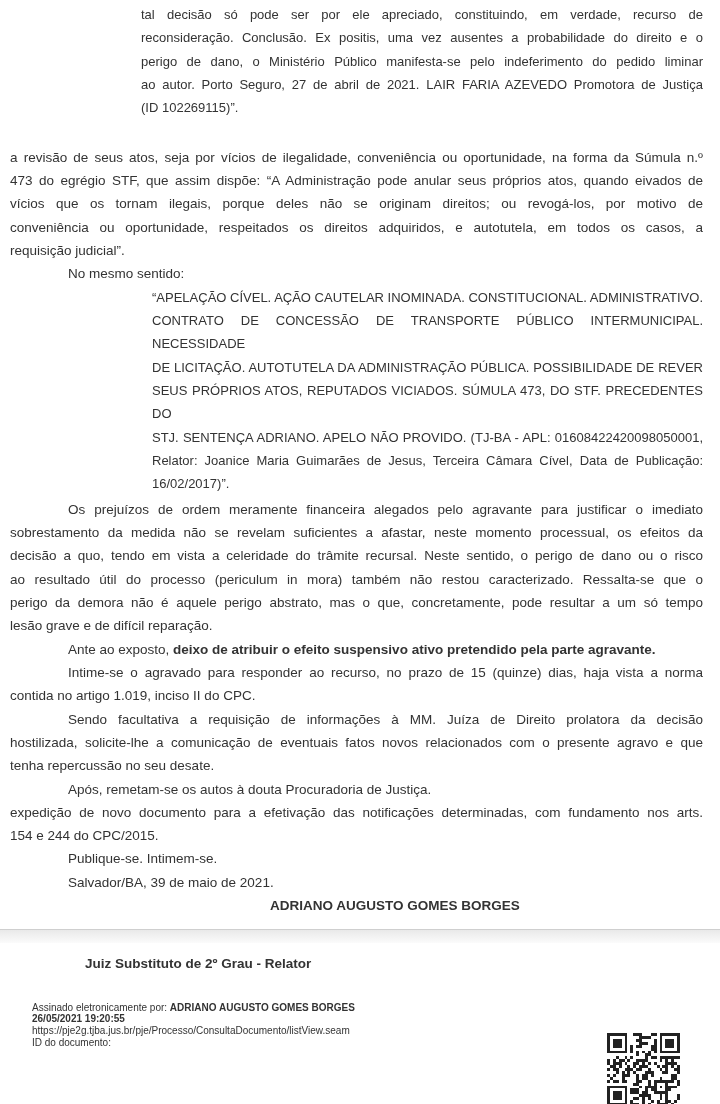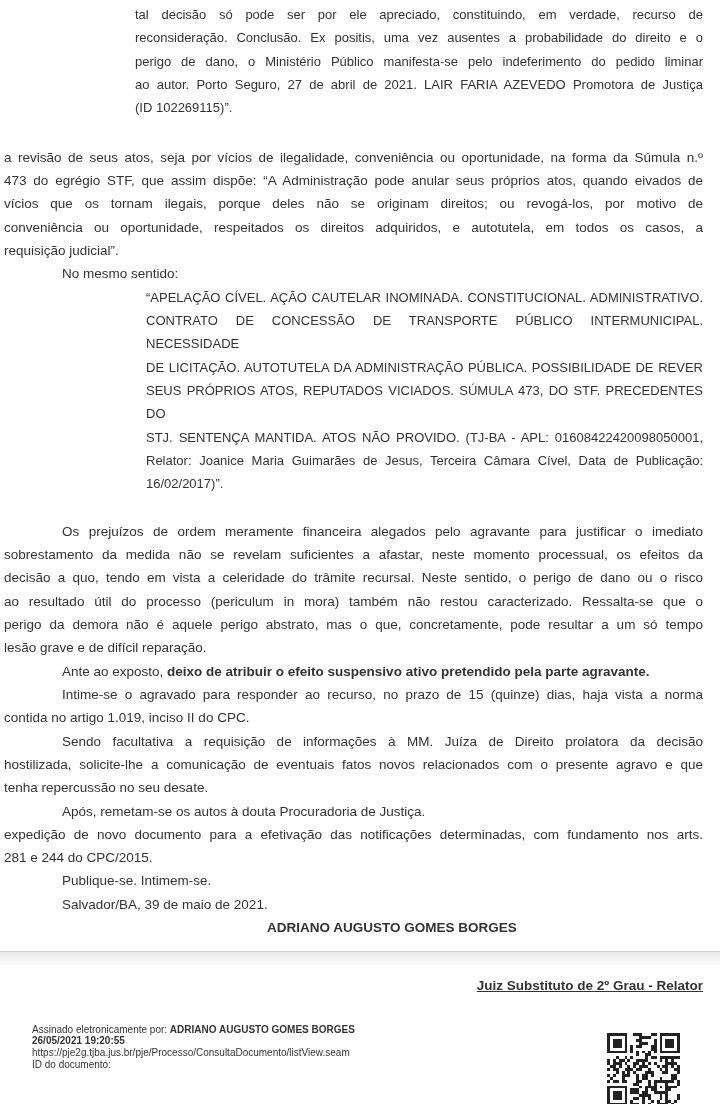--- a/index.html
+++ b/index.html
@@ -1,39 +1,39 @@
 <!DOCTYPE html>
 <html><head>
 <meta charset="utf-8">
 <style>
   html,body { margin:0; padding:0; background:#ffffff; }
   body {
     width:720px; height:1104px; overflow:hidden; position:relative;
     font-family:"Liberation Sans","DejaVu Sans",sans-serif;
     color:#333333; font-size:13.5px;
   }
-  .content { padding:3px 17px 0 4px; }
+  .content { padding:3px 17px 0 10px; }
   .line { line-height:23.33px; min-height:23.33px; }
   
   .jl { text-align:justify; text-align-last:justify; }
   
   .fi { text-indent:58px; }
   .quote { margin-left:131px; font-size:13px; }
   .quote.q1 { margin-bottom:26px; }
-  .quote.q2 { margin-left:142px; margin-bottom:24px; }
+  .quote.q2 { margin-left:142px; margin-bottom:2px; }
   b { font-weight:700; }
   .sig-name { text-align:center; margin-left:77px; font-weight:700; }
   .page-break {
     margin-top:12px; height:13px; width:720px;
     border-top:1px solid #cfcfcf;
     background:linear-gradient(#e9e9e9,#fbfbfb);
   }
   .sig-role {
     margin-top:9px; margin-left:85px; margin-right:17px;
-    text-align:right; font-weight:700; line-height:23.33px;text-decoration:underline;
+    text-align:left; font-weight:700; line-height:23.33px;
   }
   .footer {
     margin-top:26px; padding-left:32px;
     font-size:10px; line-height:11.6px; color:#333333;
   }
   .qr {
     position:absolute; left:607px; top:1033px; width:73px; height:73px;
   }
 </style>
 </head>
@@ -61,21 +61,21 @@
 
     <div class="para">
         <div class="line fi">No mesmo sentido:</div>
       </div>
 
     <div class="quote q2">
         <div class="line jl">“APELAÇÃO CÍVEL. AÇÃO CAUTELAR INOMINADA. CONSTITUCIONAL. ADMINISTRATIVO.</div>
         <div class="line jl">CONTRATO DE CONCESSÃO DE TRANSPORTE PÚBLICO INTERMUNICIPAL. NECESSIDADE</div>
         <div class="line jl">DE LICITAÇÃO. AUTOTUTELA DA ADMINISTRAÇÃO PÚBLICA. POSSIBILIDADE DE REVER</div>
         <div class="line jl">SEUS PRÓPRIOS ATOS, REPUTADOS VICIADOS. SÚMULA 473, DO STF. PRECEDENTES DO</div>
-        <div class="line jl">STJ. SENTENÇA MANTIDA. ATOS NÃO PROVIDO. (TJ-BA - APL: 01608422420098050001,</div>
+        <div class="line jl">STJ. SENTENÇA ADRIANO. APELO NÃO PROVIDO. (TJ-BA - APL: 01608422420098050001,</div>
         <div class="line jl">Relator: Joanice Maria Guimarães de Jesus, Terceira Câmara Cível, Data de Publicação:</div>
         <div class="line">16/02/2017)”.</div>
       </div>
 
     <div class="para">
         <div class="line jl fi">Os prejuízos de ordem meramente financeira alegados pelo agravante para justificar o imediato</div>
         <div class="line jl">sobrestamento da medida não se revelam suficientes a afastar, neste momento processual, os efeitos da</div>
         <div class="line jl">decisão a quo, tendo em vista a celeridade do trâmite recursal. Neste sentido, o perigo de dano ou o risco</div>
         <div class="line jl">ao resultado útil do processo (periculum in mora) também não restou caracterizado. Ressalta-se que o</div>
         <div class="line jl">perigo da demora não é aquele perigo abstrato, mas o que, concretamente, pode resultar a um só tempo</div>
@@ -98,21 +98,21 @@
         <div class="line jl">hostilizada, solicite-lhe a comunicação de eventuais fatos novos relacionados com o presente agravo e que</div>
         <div class="line">tenha repercussão no seu desate.</div>
       </div>
 
     <div class="para">
         <div class="line fi">Após, remetam-se os autos à douta Procuradoria de Justiça.</div>
       </div>
 
     <div class="para">
         <div class="line jl">expedição de novo documento para a efetivação das notificações determinadas, com fundamento nos arts.</div>
-        <div class="line">281 e 244 do CPC/2015.</div>
+        <div class="line">154 e 244 do CPC/2015.</div>
       </div>
 
     <div class="para">
         <div class="line fi">Publique-se. Intimem-se.</div>
       </div>
 
     <div class="para">
         <div class="line fi">Salvador/BA, 39 de maio de 2021.</div>
       </div>
 

